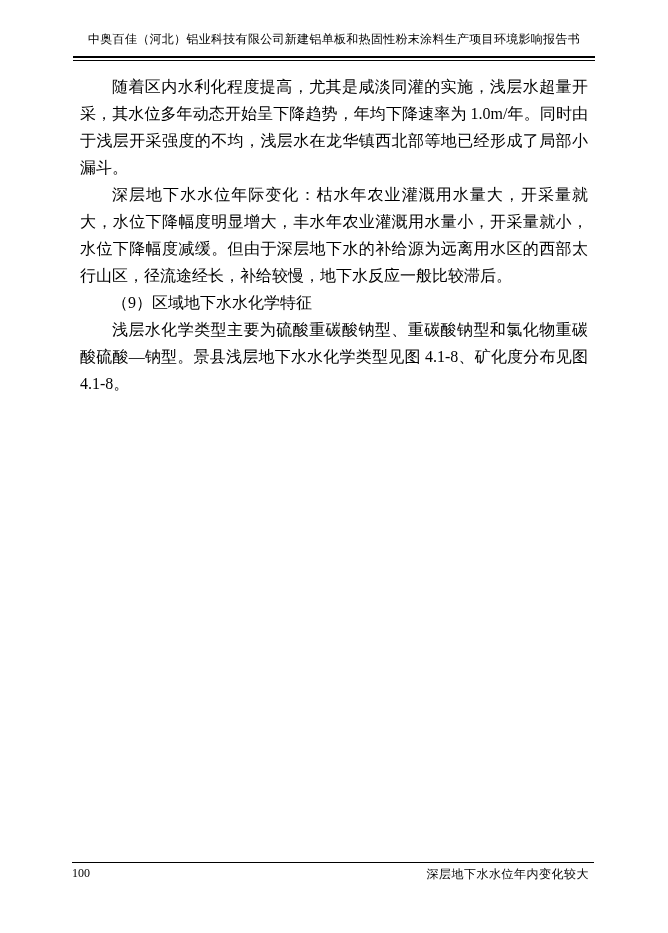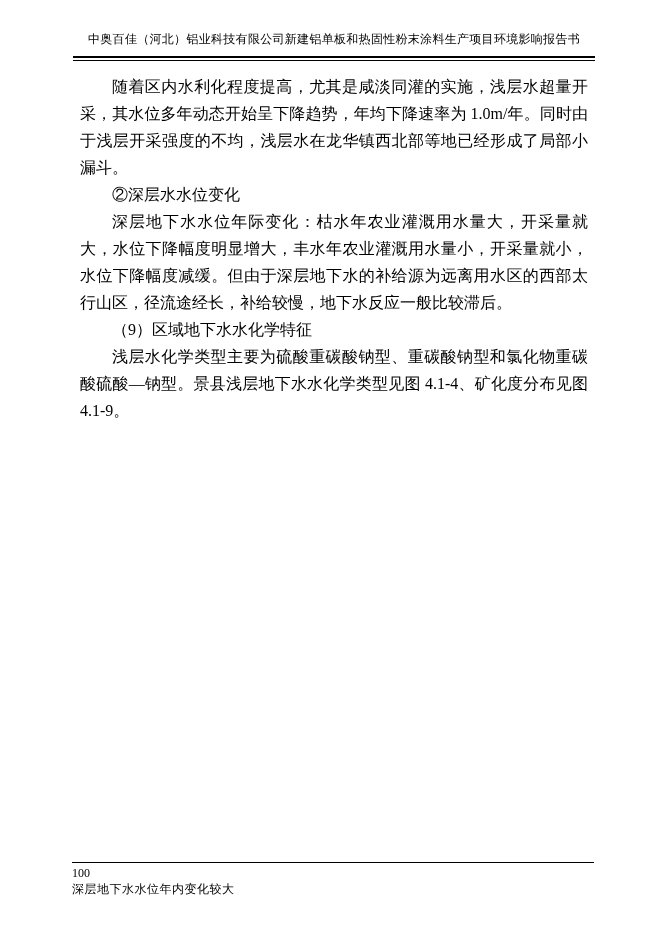--- a/index.html
+++ b/index.html
@@ -63,21 +63,20 @@
     border-top: 1.3px solid #000000;
   }
   .footer {
     position: absolute;
     left: 72px;
     right: 79px;
     top: 866px;
     display: flex;
     justify-content: space-between;
     align-items: flex-start;
-    flex-direction: column;
   }
   .page-number {
     font-size: 12px;
     line-height: 15px;
   }
   .footer-company {
     font-size: 12px;
     line-height: 16px;
     letter-spacing: 0.5px;
   }
@@ -87,24 +86,23 @@
 
 <div class="page">
 
   <div class="header">
     <div class="header-title">中奥百佳（河北）铝业科技有限公司新建铝单板和热固性粉末涂料生产项目环境影响报告书</div>
     <div class="header-rule"></div>
   </div>
 
   <div class="body-text">
     <p class="para">随着区内水利化程度提高，尤其是咸淡同灌的实施，浅层水超量开采，其水位多年动态开始呈下降趋势，年均下降速率为 1.0m/年。同时由于浅层开采强度的不均，浅层水在龙华镇西北部等地已经形成了局部小漏斗。</p>
-    <p class="para">②深层水水位变化</p>
     <p class="para">深层地下水水位年际变化：枯水年农业灌溉用水量大，开采量就大，水位下降幅度明显增大，丰水年农业灌溉用水量小，开采量就小，水位下降幅度减缓。但由于深层地下水的补给源为远离用水区的西部太行山区，径流途经长，补给较慢，地下水反应一般比较滞后。</p>
     <p class="para">（9）区域地下水水化学特征</p>
-    <p class="para">浅层水化学类型主要为硫酸重碳酸钠型、重碳酸钠型和氯化物重碳酸硫酸—钠型。景县浅层地下水水化学类型见图 4.1-4、矿化度分布见图 4.1-9。</p>
+    <p class="para">浅层水化学类型主要为硫酸重碳酸钠型、重碳酸钠型和氯化物重碳酸硫酸—钠型。景县浅层地下水水化学类型见图 4.1-8、矿化度分布见图 4.1-8。</p>
   </div>
 
   <div class="footer-rule"></div>
 
   <div class="footer">
     <span class="page-number">100</span>
     <span class="footer-company">深层地下水水位年内变化较大</span>
   </div>
 
 </div>

